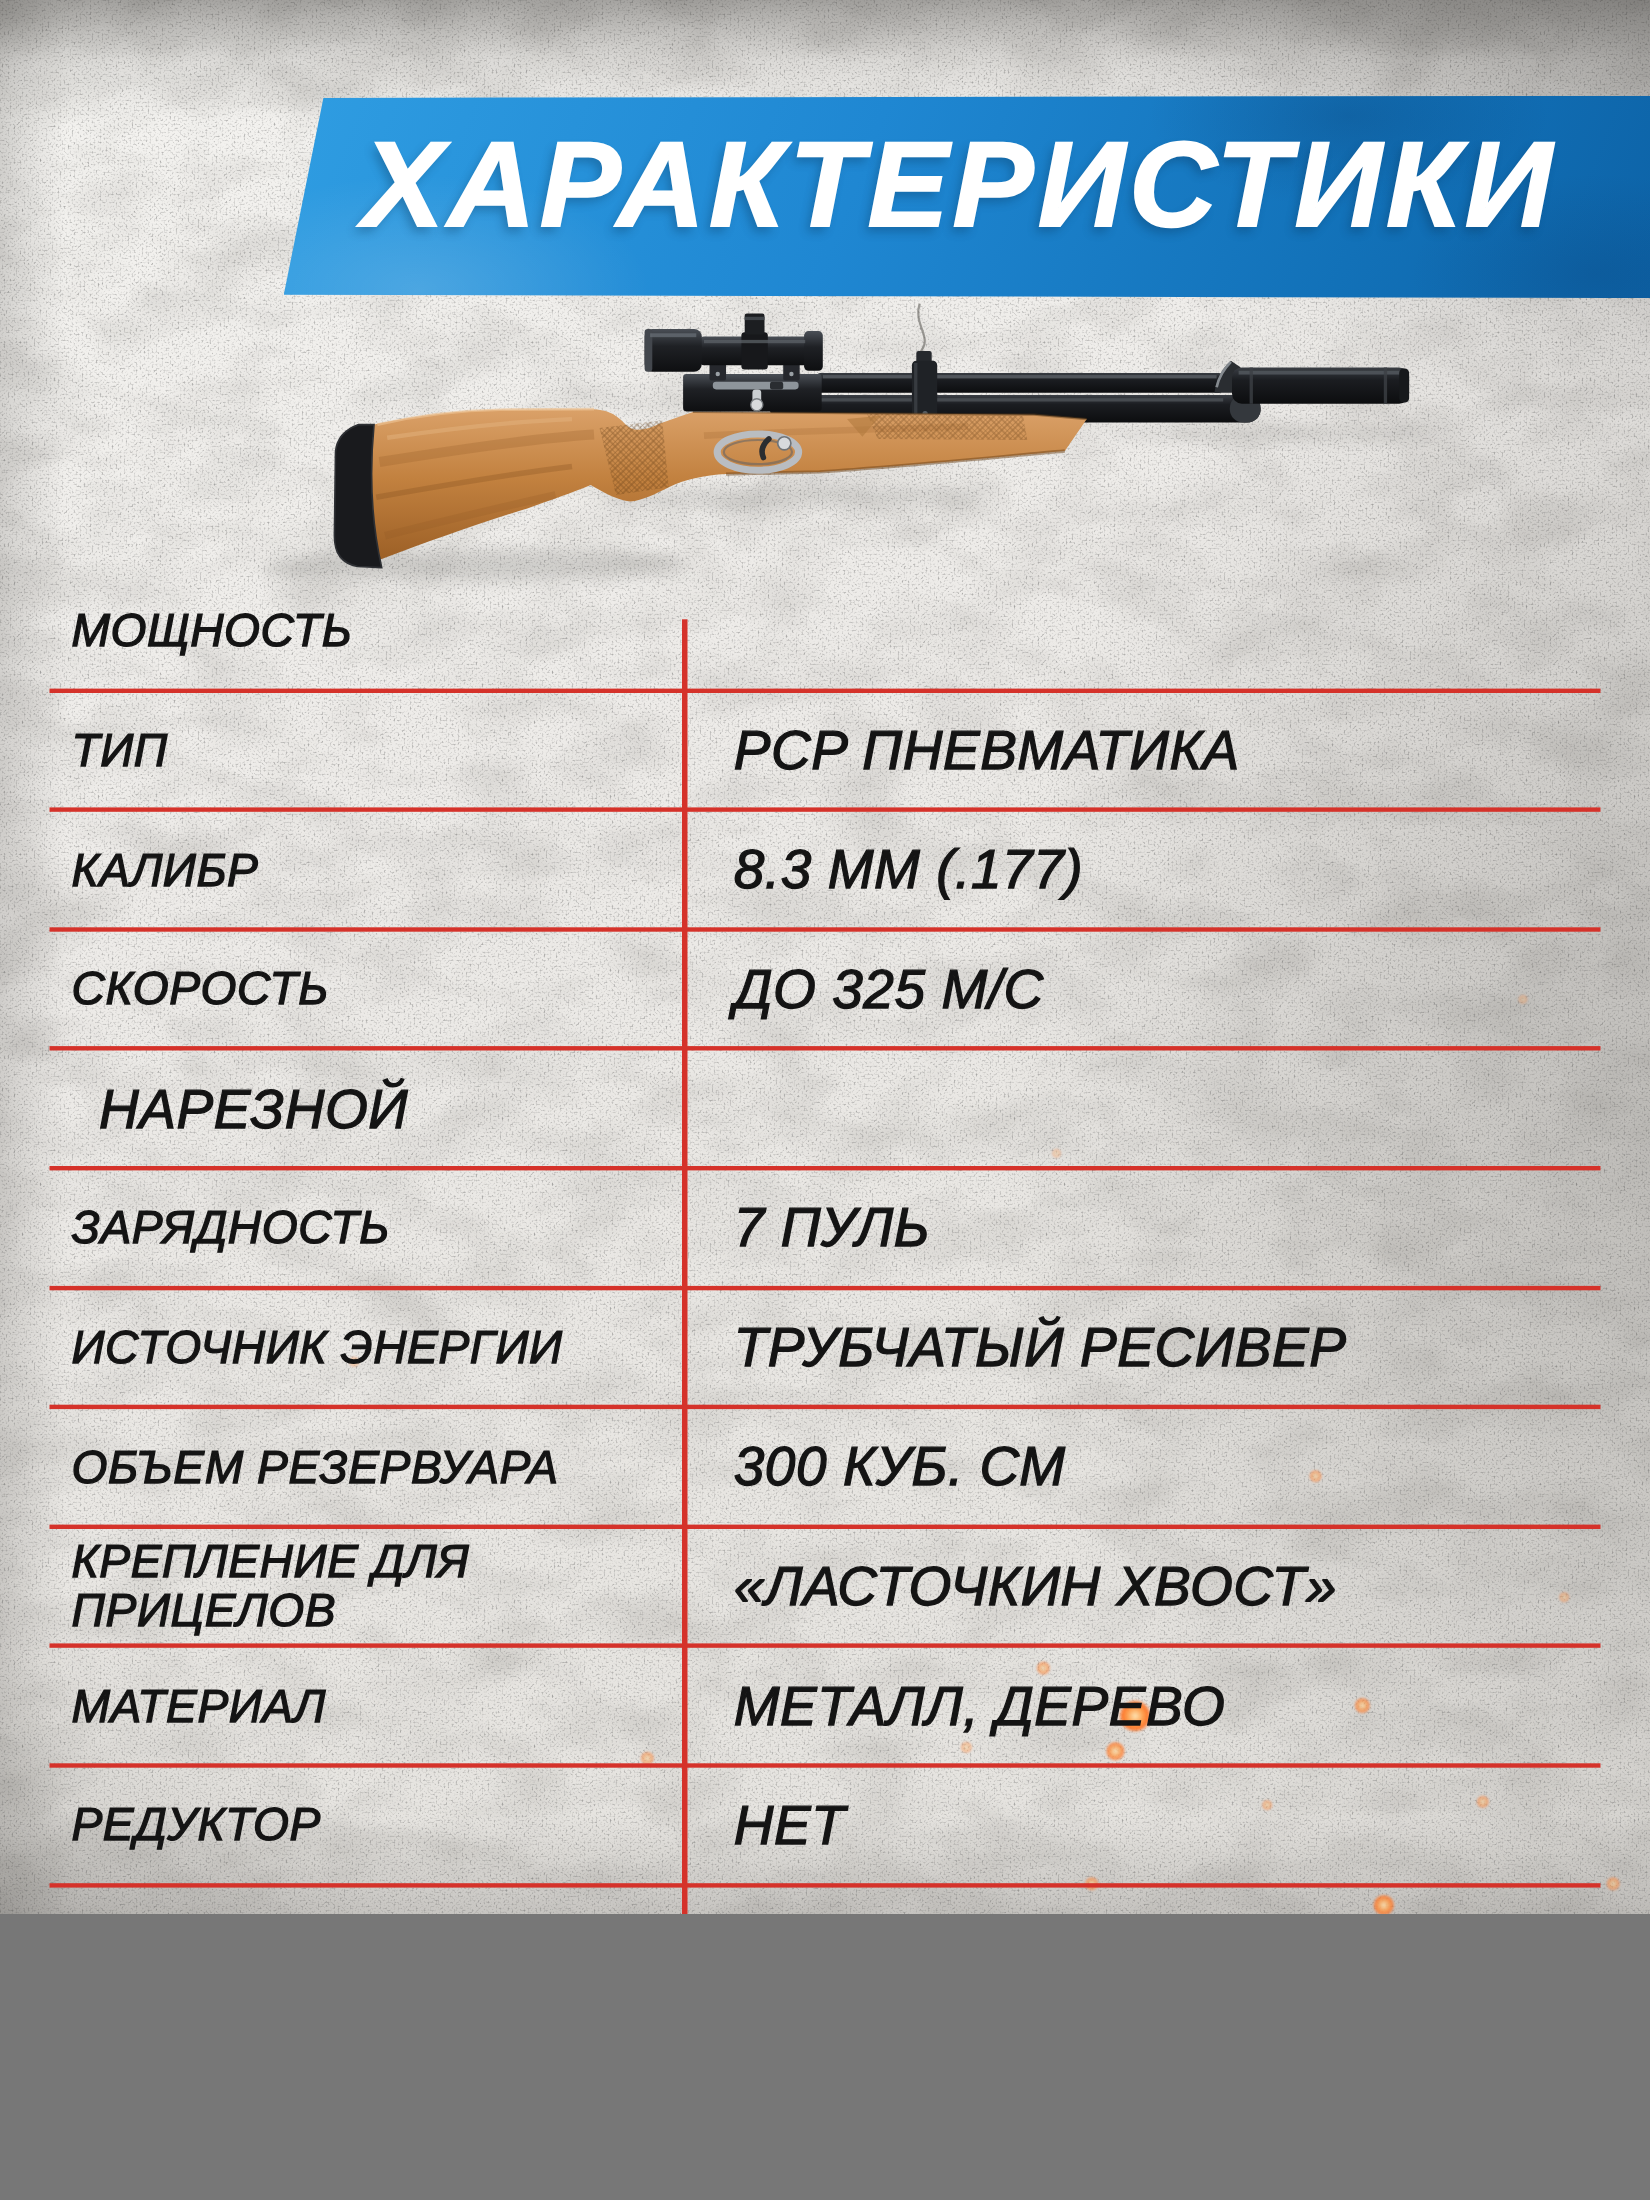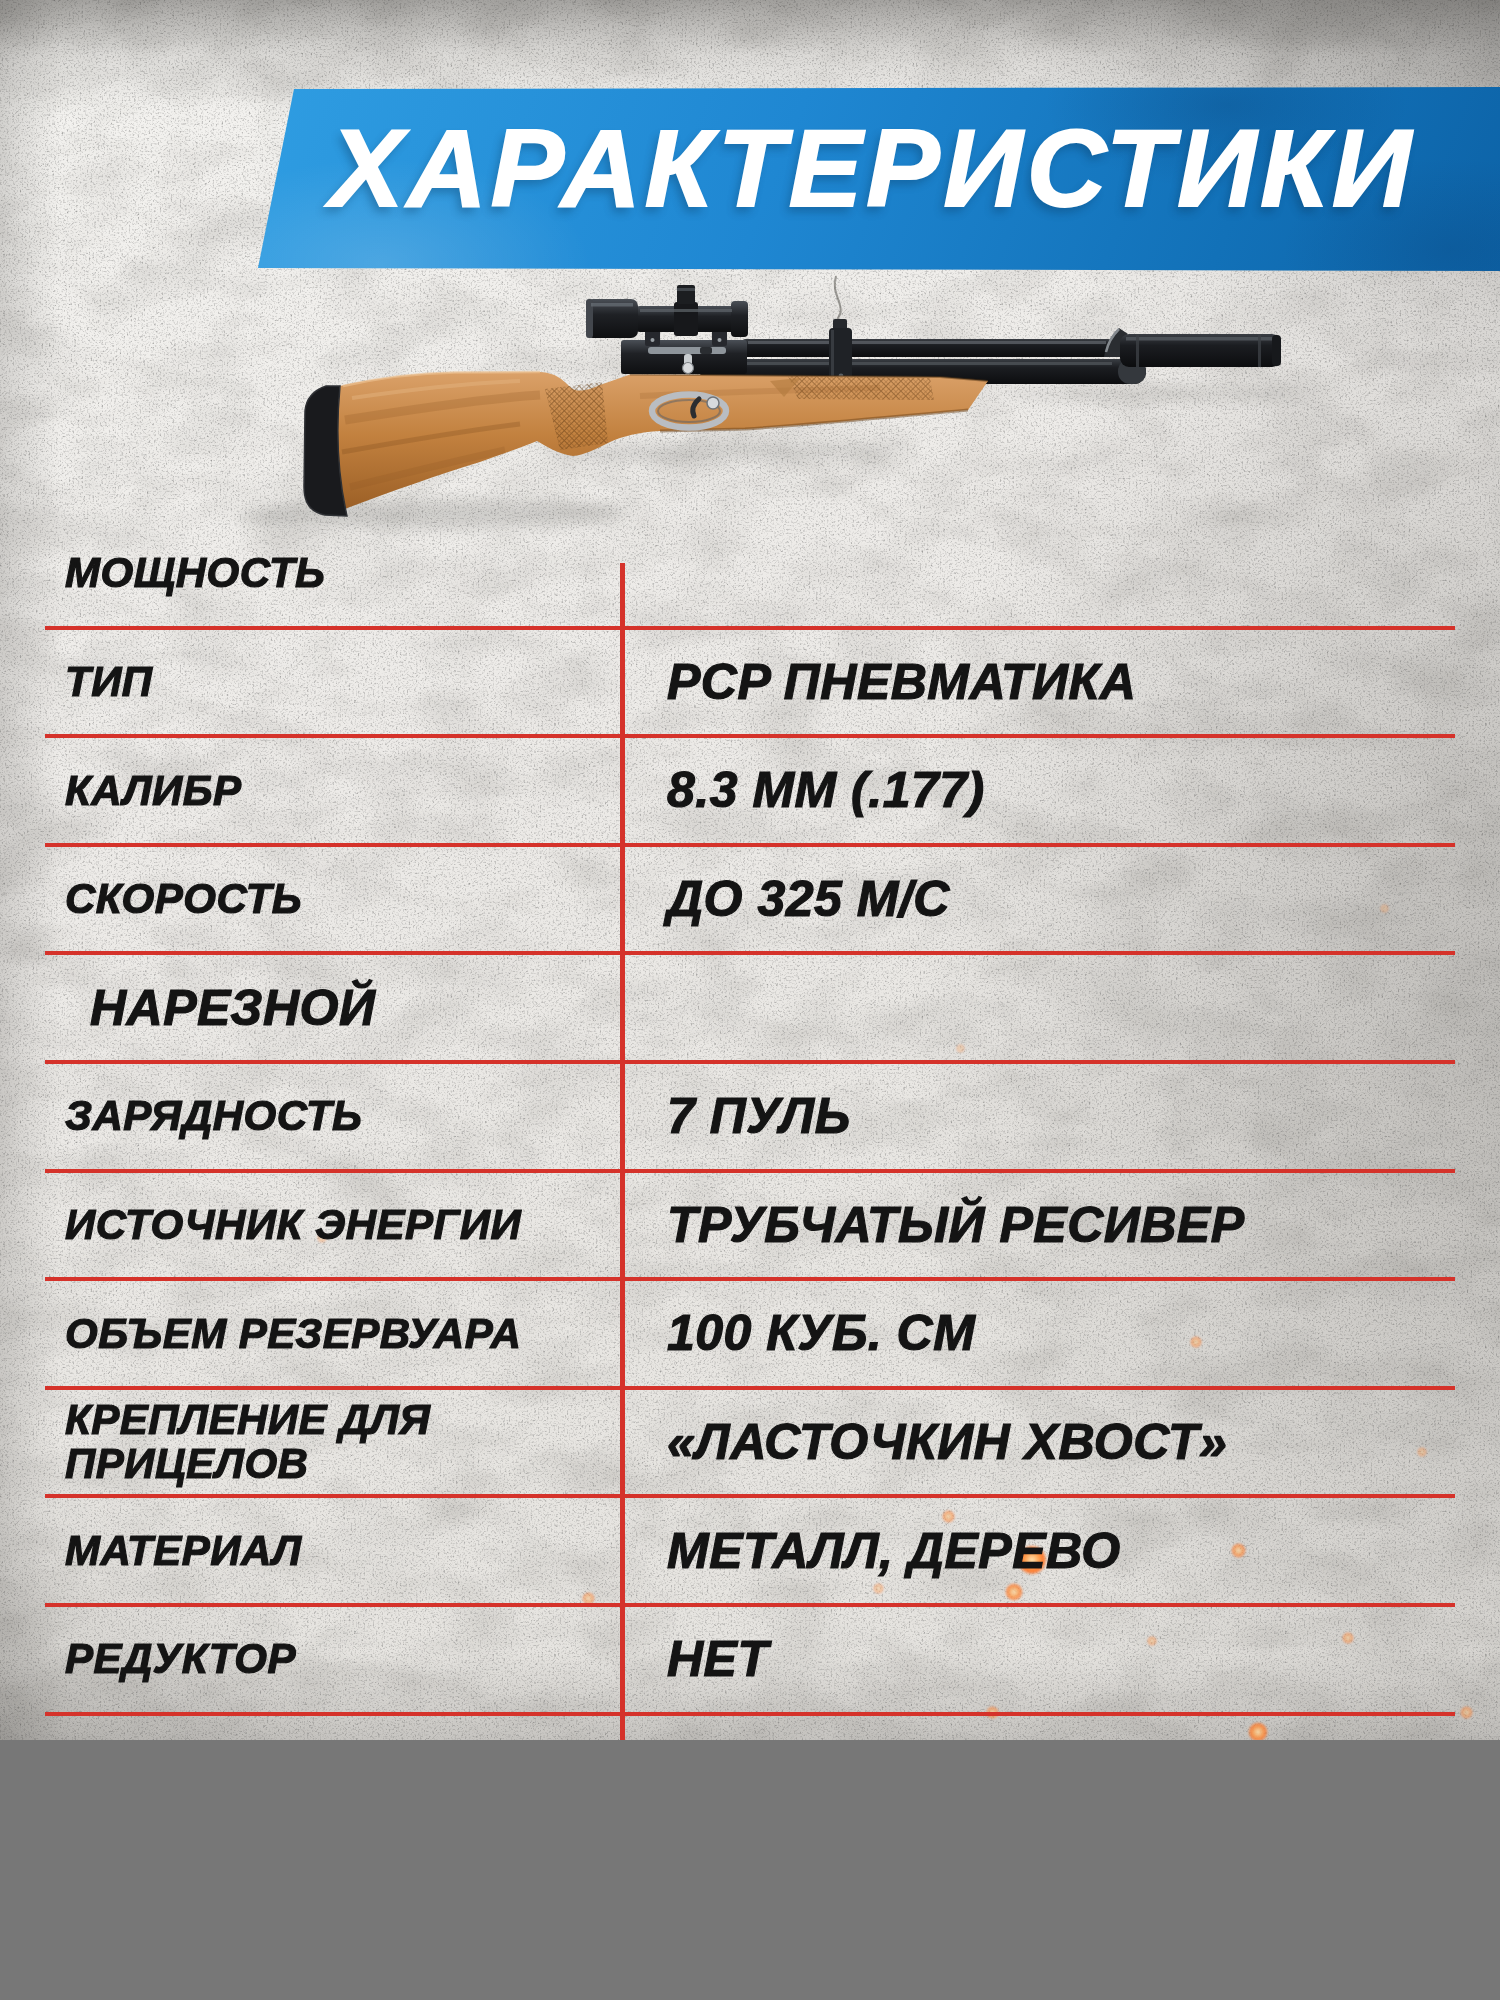--- a/index.html
+++ b/index.html
@@ -42,21 +42,21 @@
     -webkit-text-stroke:2px #ffffff;
     text-shadow:-4px 6px 9px rgba(8,45,80,.30);
   }
   
   .spec-table{position:absolute;left:45px;top:521px;width:1410px;}
   .spec-row{
     display:flex;align-items:center;height:104.6px;
     border-bottom:4.5px solid #d5322a;
   }
   .spec-label,.spec-value{
-    font-weight:bold;font-style:italic;color:#141414;
+    font-weight:normal;font-style:italic;color:#141414;
     -webkit-text-stroke:1.2px #141414;letter-spacing:.5px;line-height:1.04;
   }
   .spec-label{width:577px;box-sizing:border-box;padding-left:20px;font-size:42px;}
   .spec-value{flex:1;box-sizing:border-box;padding-left:45px;font-size:50px;}
   .col-divider{
     position:absolute;left:620px;top:563px;width:5px;height:1212px;
     background:#d5322a;z-index:3;
   }
   
   .ember{
@@ -277,21 +277,21 @@
       <div class="spec-value">7 ПУЛЬ</div>
     </div>
 
     <div class="spec-row">
       <div class="spec-label">ИСТОЧНИК ЭНЕРГИИ</div>
       <div class="spec-value">ТРУБЧАТЫЙ РЕСИВЕР</div>
     </div>
 
     <div class="spec-row">
       <div class="spec-label">ОБЪЕМ РЕЗЕРВУАРА</div>
-      <div class="spec-value">100 КУБ. СМ</div>
+      <div class="spec-value">300 КУБ. СМ</div>
     </div>
 
     <div class="spec-row">
       <div class="spec-label">КРЕПЛЕНИЕ ДЛЯ ПРИЦЕЛОВ</div>
       <div class="spec-value">«ЛАСТОЧКИН ХВОСТ»</div>
     </div>
 
     <div class="spec-row">
       <div class="spec-label">МАТЕРИАЛ</div>
       <div class="spec-value">МЕТАЛЛ, ДЕРЕВО</div>

